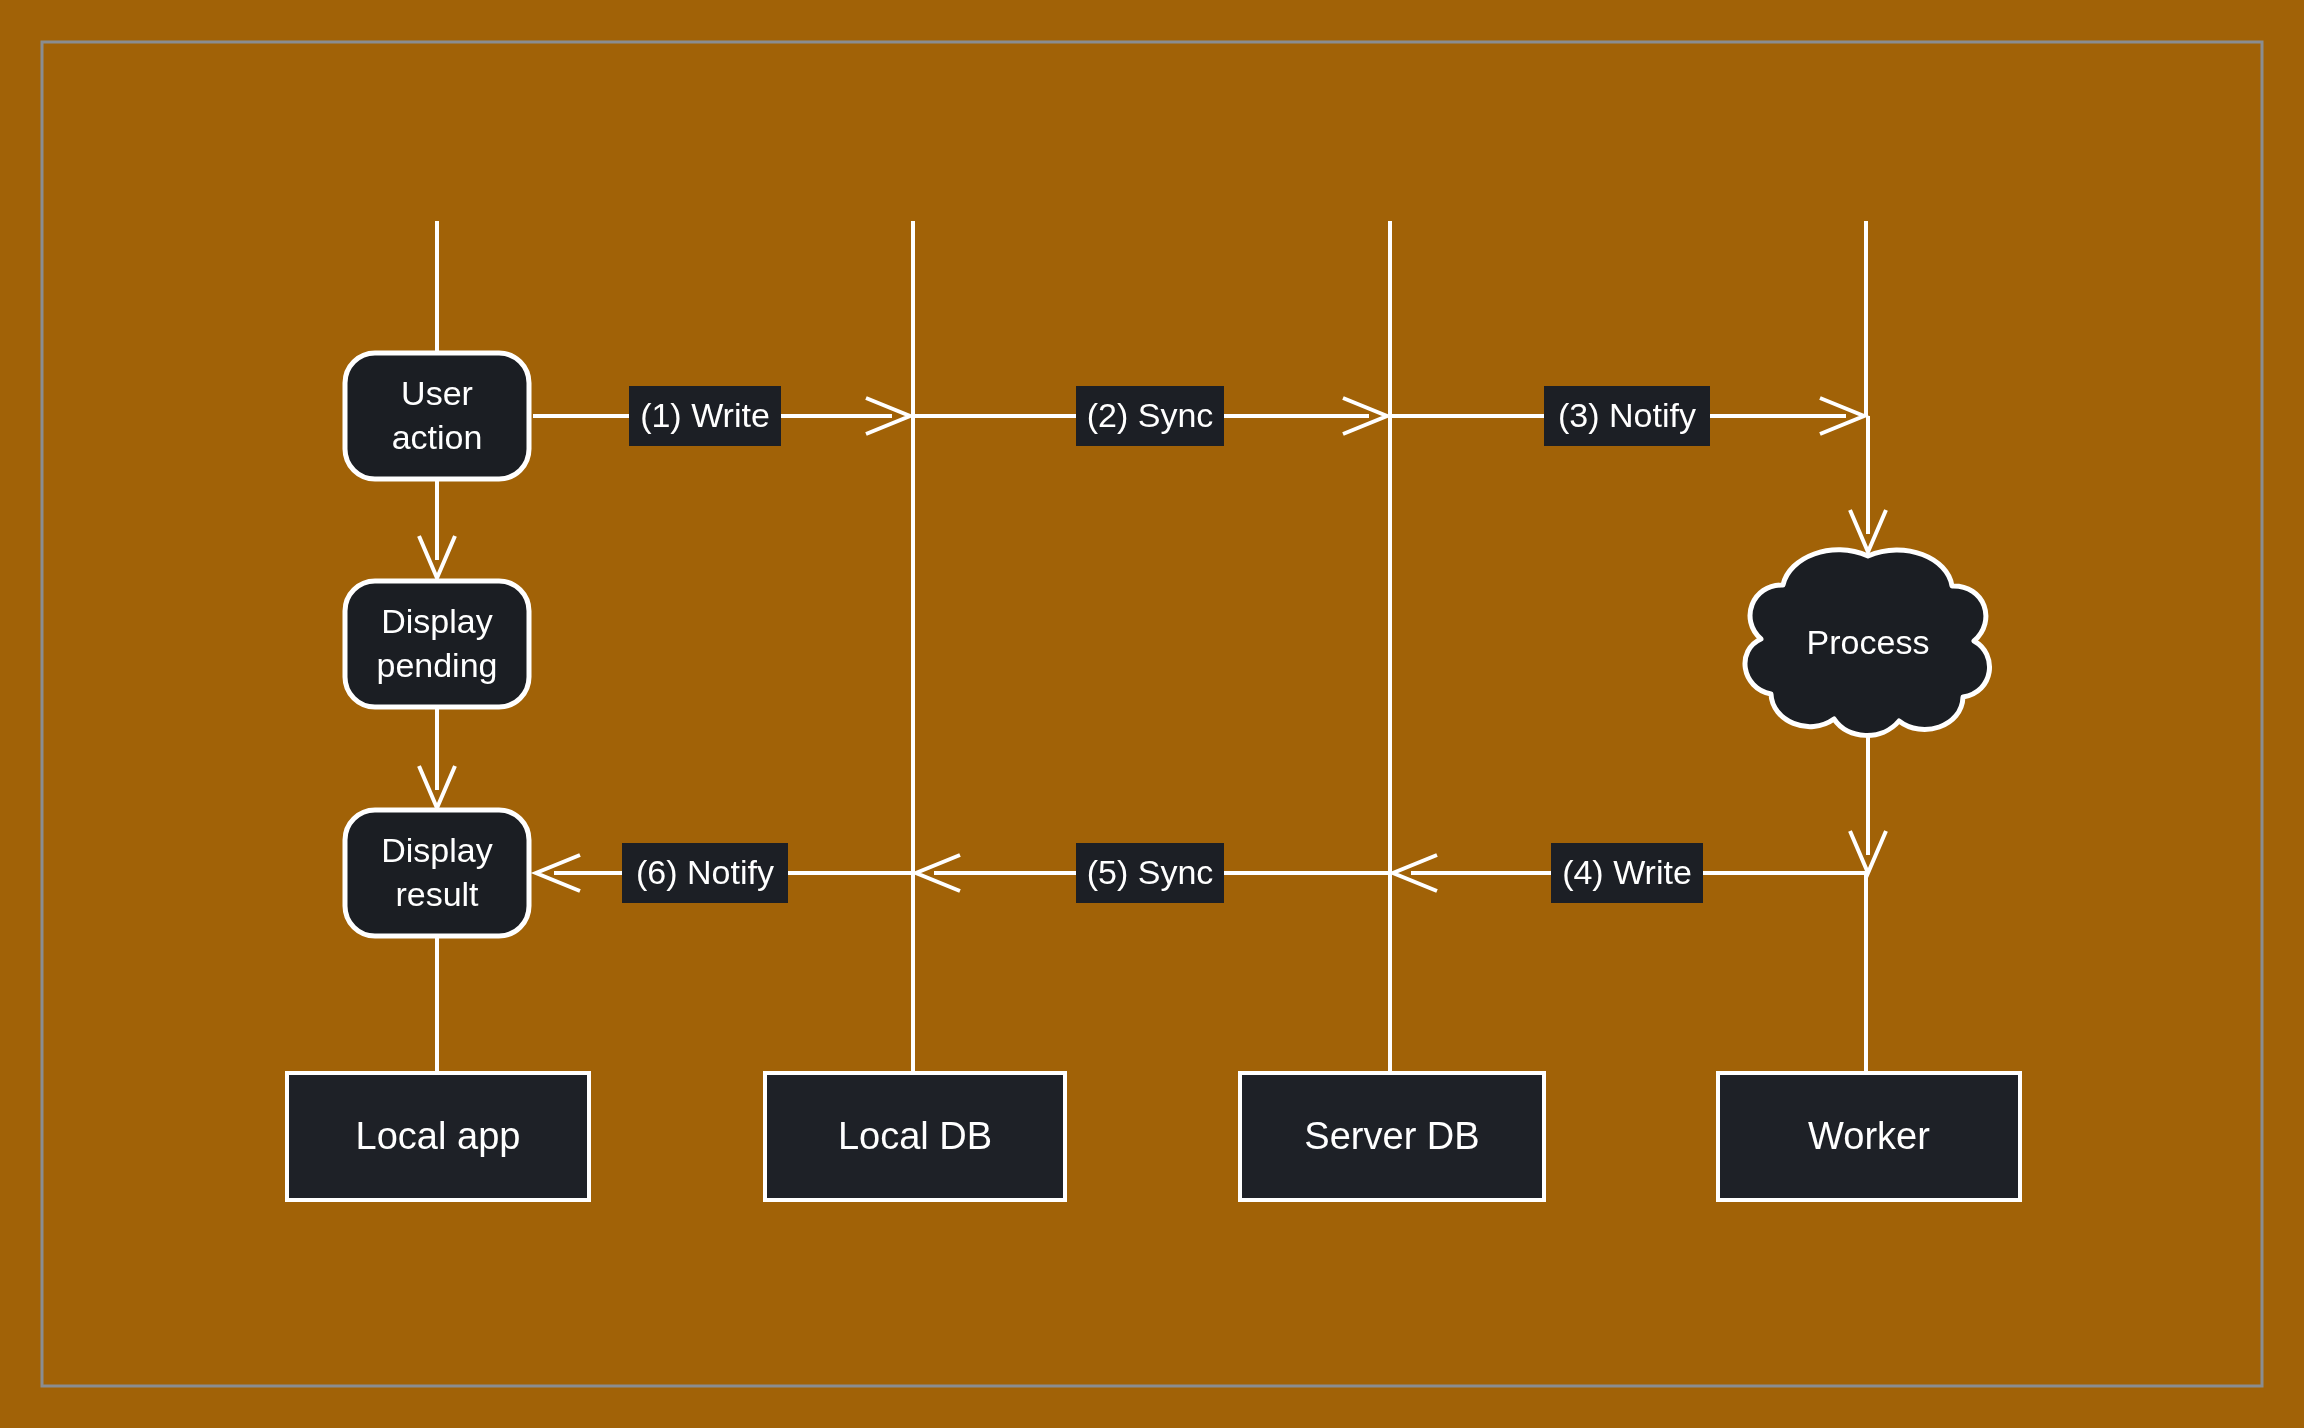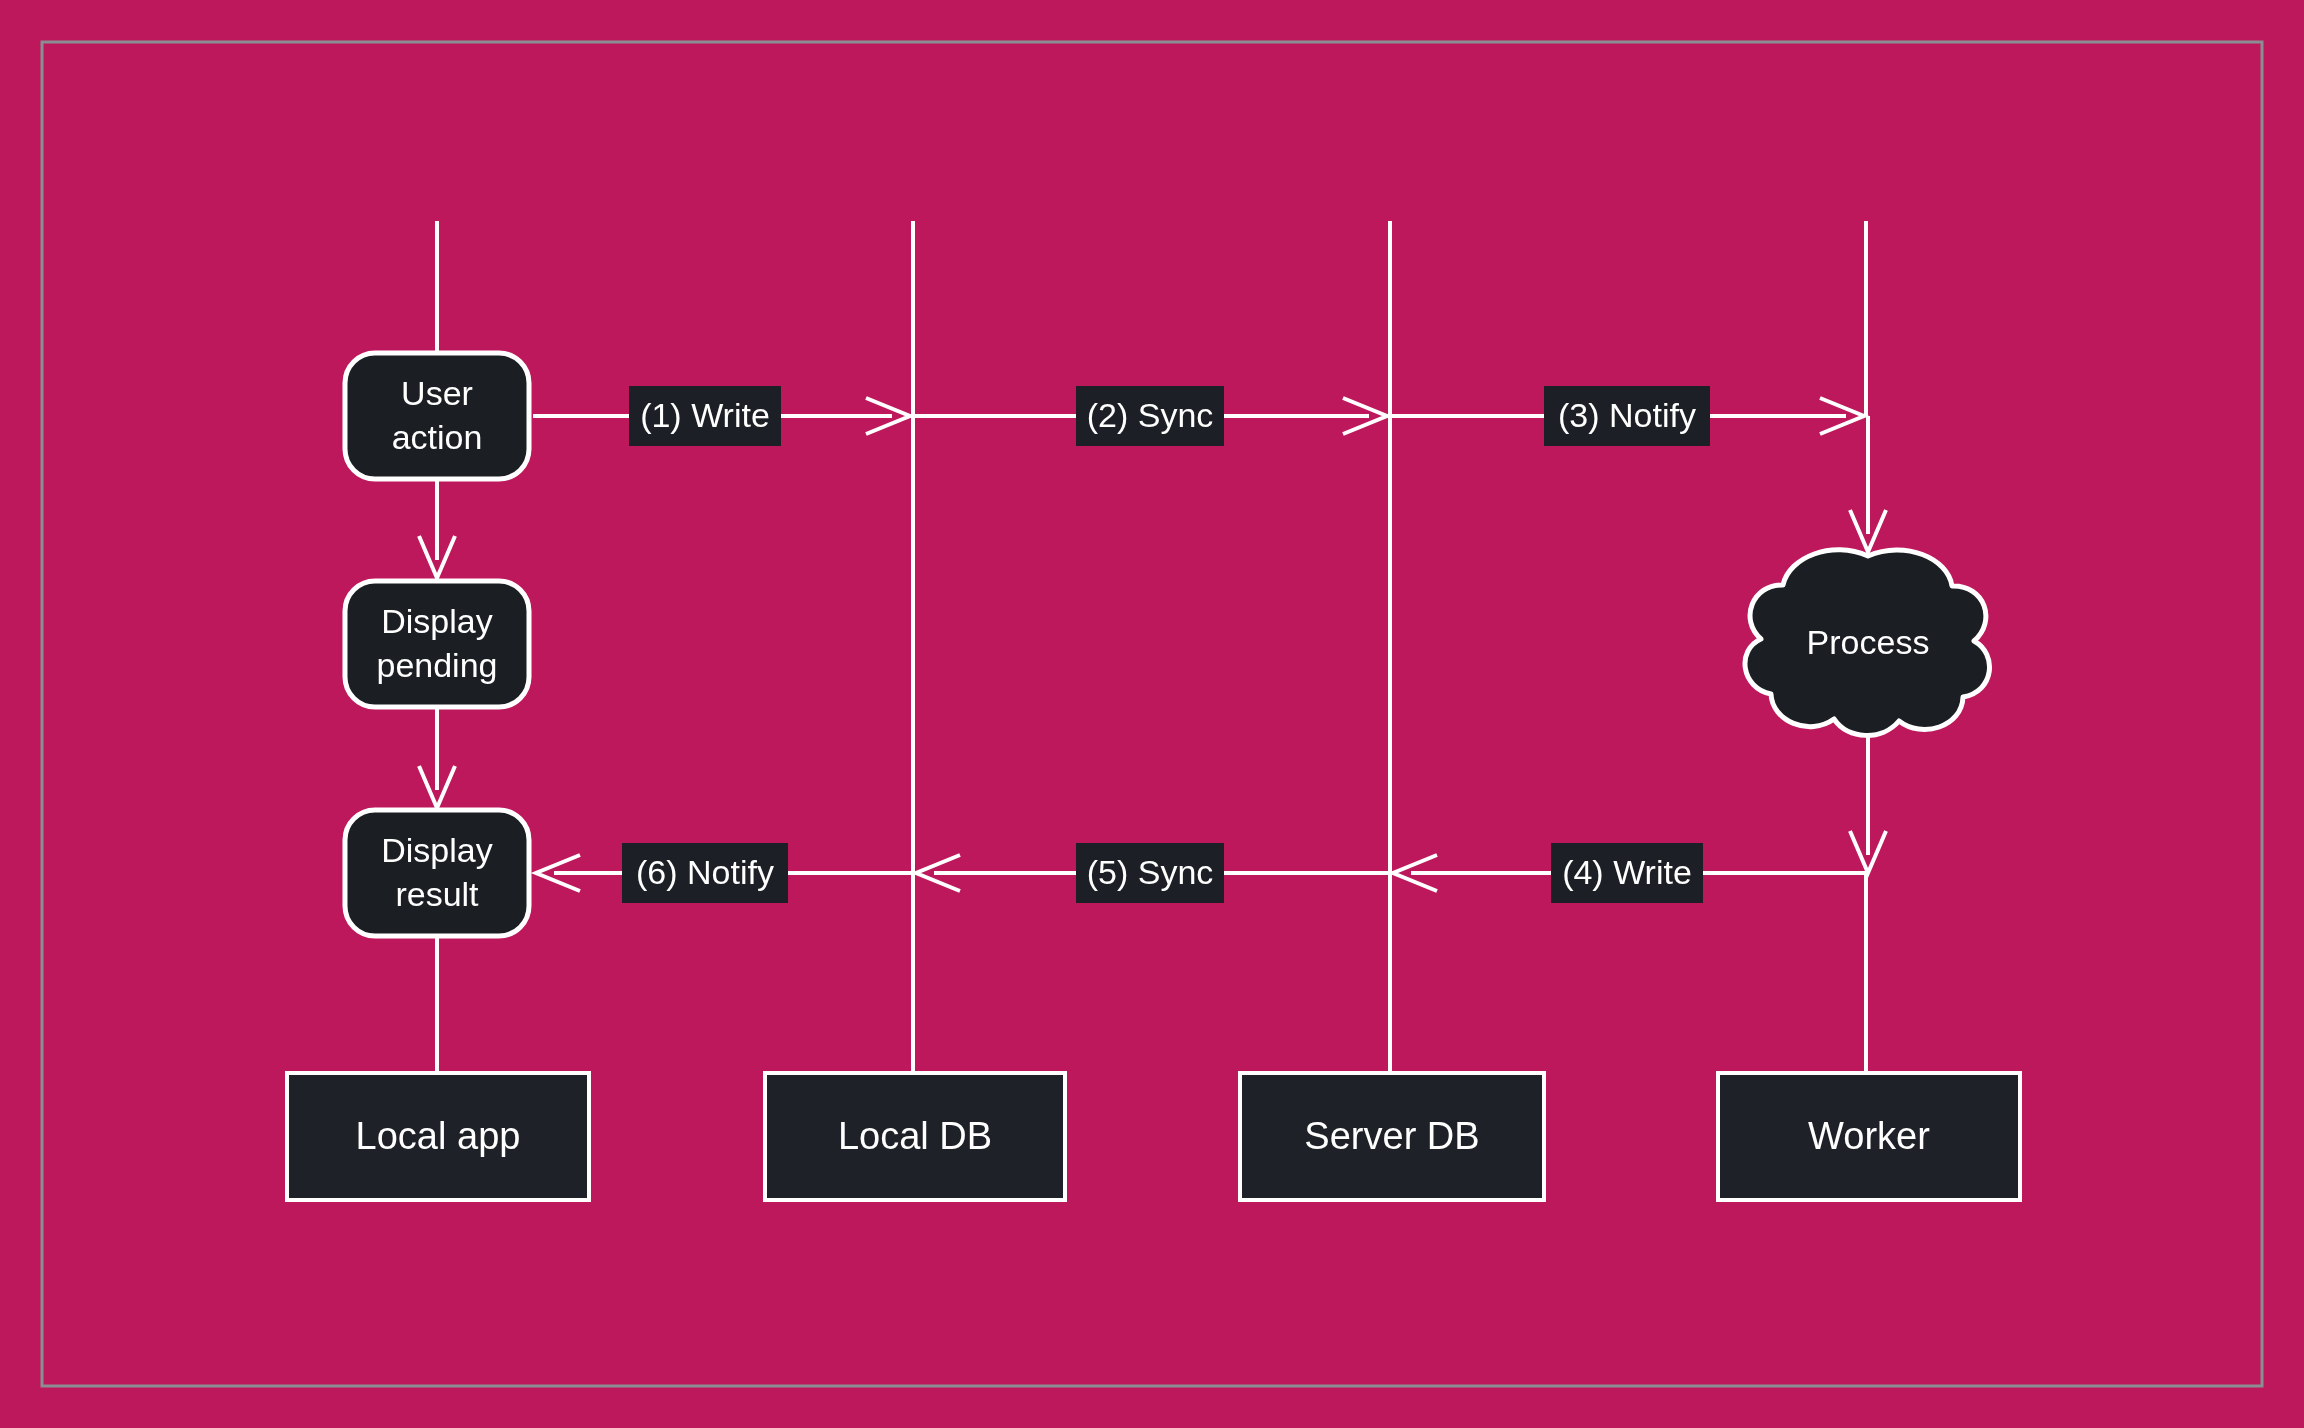--- a/index.html
+++ b/index.html
@@ -10,21 +10,21 @@
   body {
     width: 2304px;
     height: 1428px;
     overflow: hidden;
     font-family: "Liberation Sans", sans-serif;
   }
   #stage {
     position: relative;
     width: 2304px;
     height: 1428px;
-    background: #be185d;
+    background: #a16207;
   }
   svg#diagram {
     position: absolute;
     left: 0;
     top: 0;
     width: 2304px;
     height: 1428px;
     display: block;
   }
   .frame-rect {

